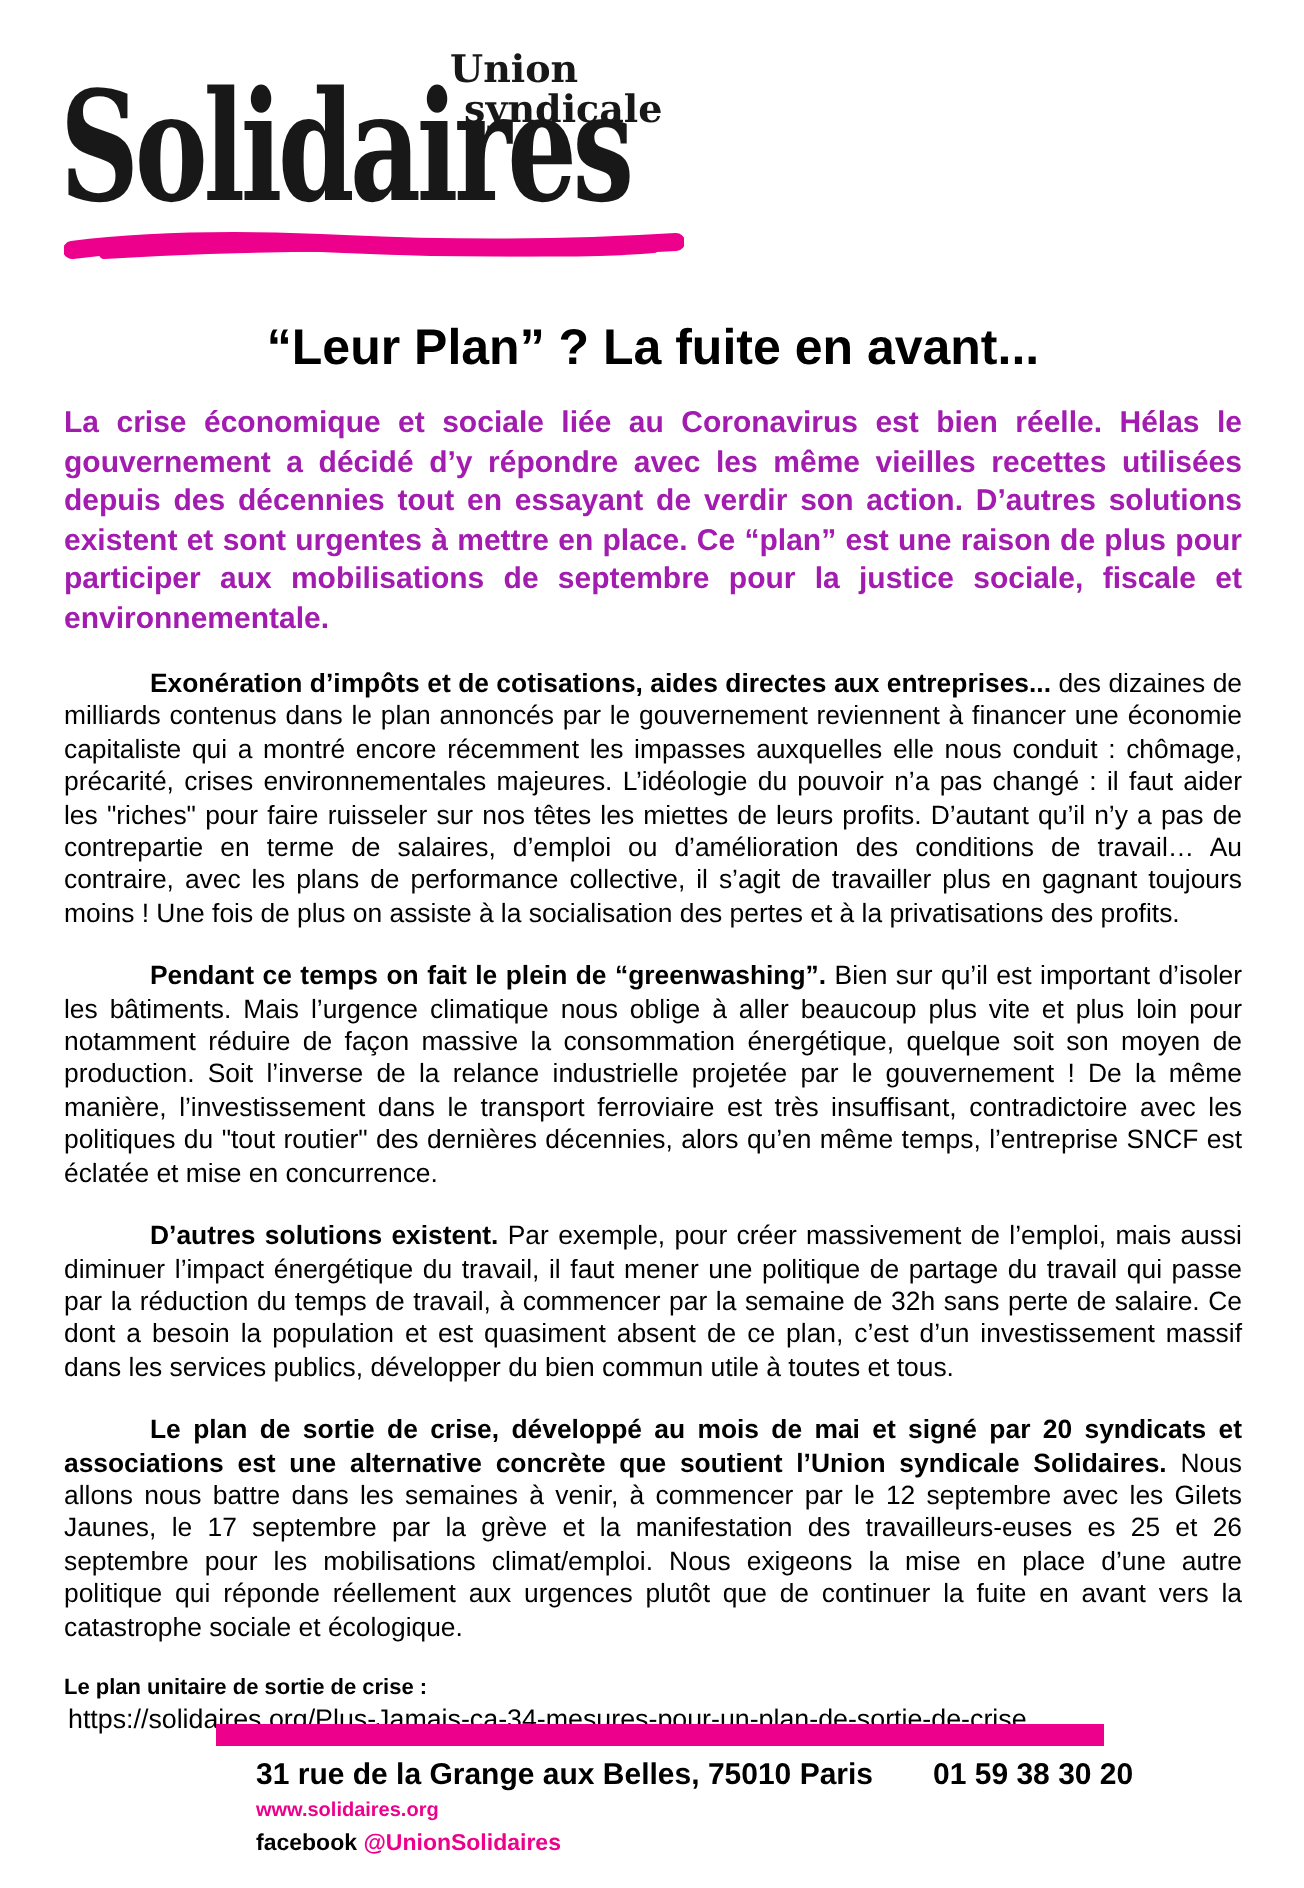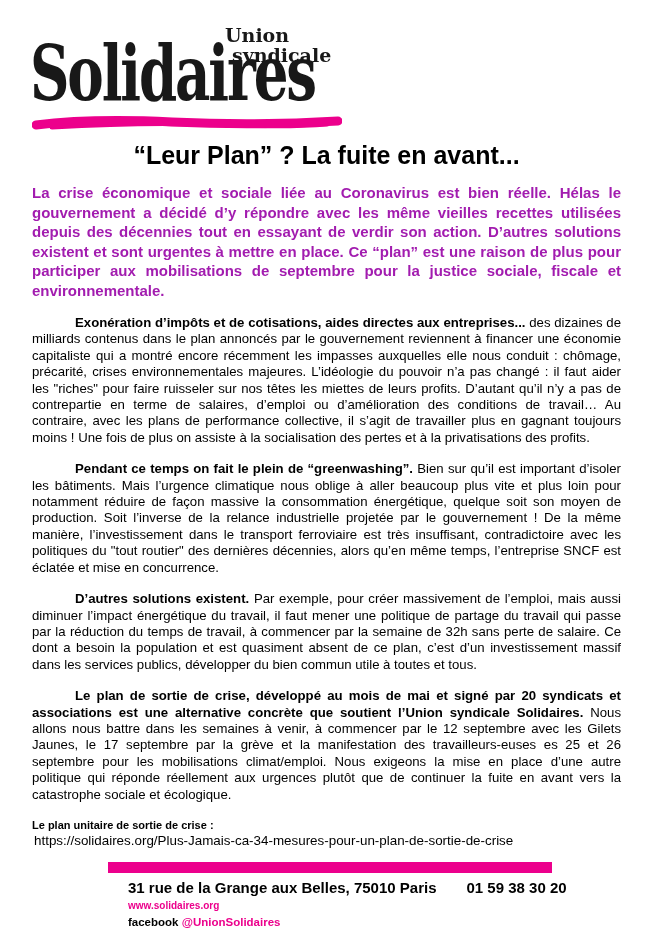--- a/index.html
+++ b/index.html
@@ -33,21 +33,21 @@
   }
   .brush { position: absolute; left: 2px; top: 90px; }
   .brush path { stroke: var(--accent); fill: none; }
   .communique {
     position: absolute; right: 22px; top: 55px;
     font-size: 17.5px; font-weight: bold; color: #000;
     white-space: nowrap;
   }
 
   
-  .main { position: absolute; top: 140px; left: 32px; right: 31px; }
+  .main { position: absolute; top: 159px; left: 32px; right: 31px; }
   .doc-title {
     font-size: 25px; font-weight: bold; text-align: center;
     line-height: 30px; color: #000;
   }
   .intro {
     margin-top: 13px;
     font-size: 15px; font-weight: bold; line-height: 19.5px;
     text-align: justify; color: #a21caf;
   }
   .para {

